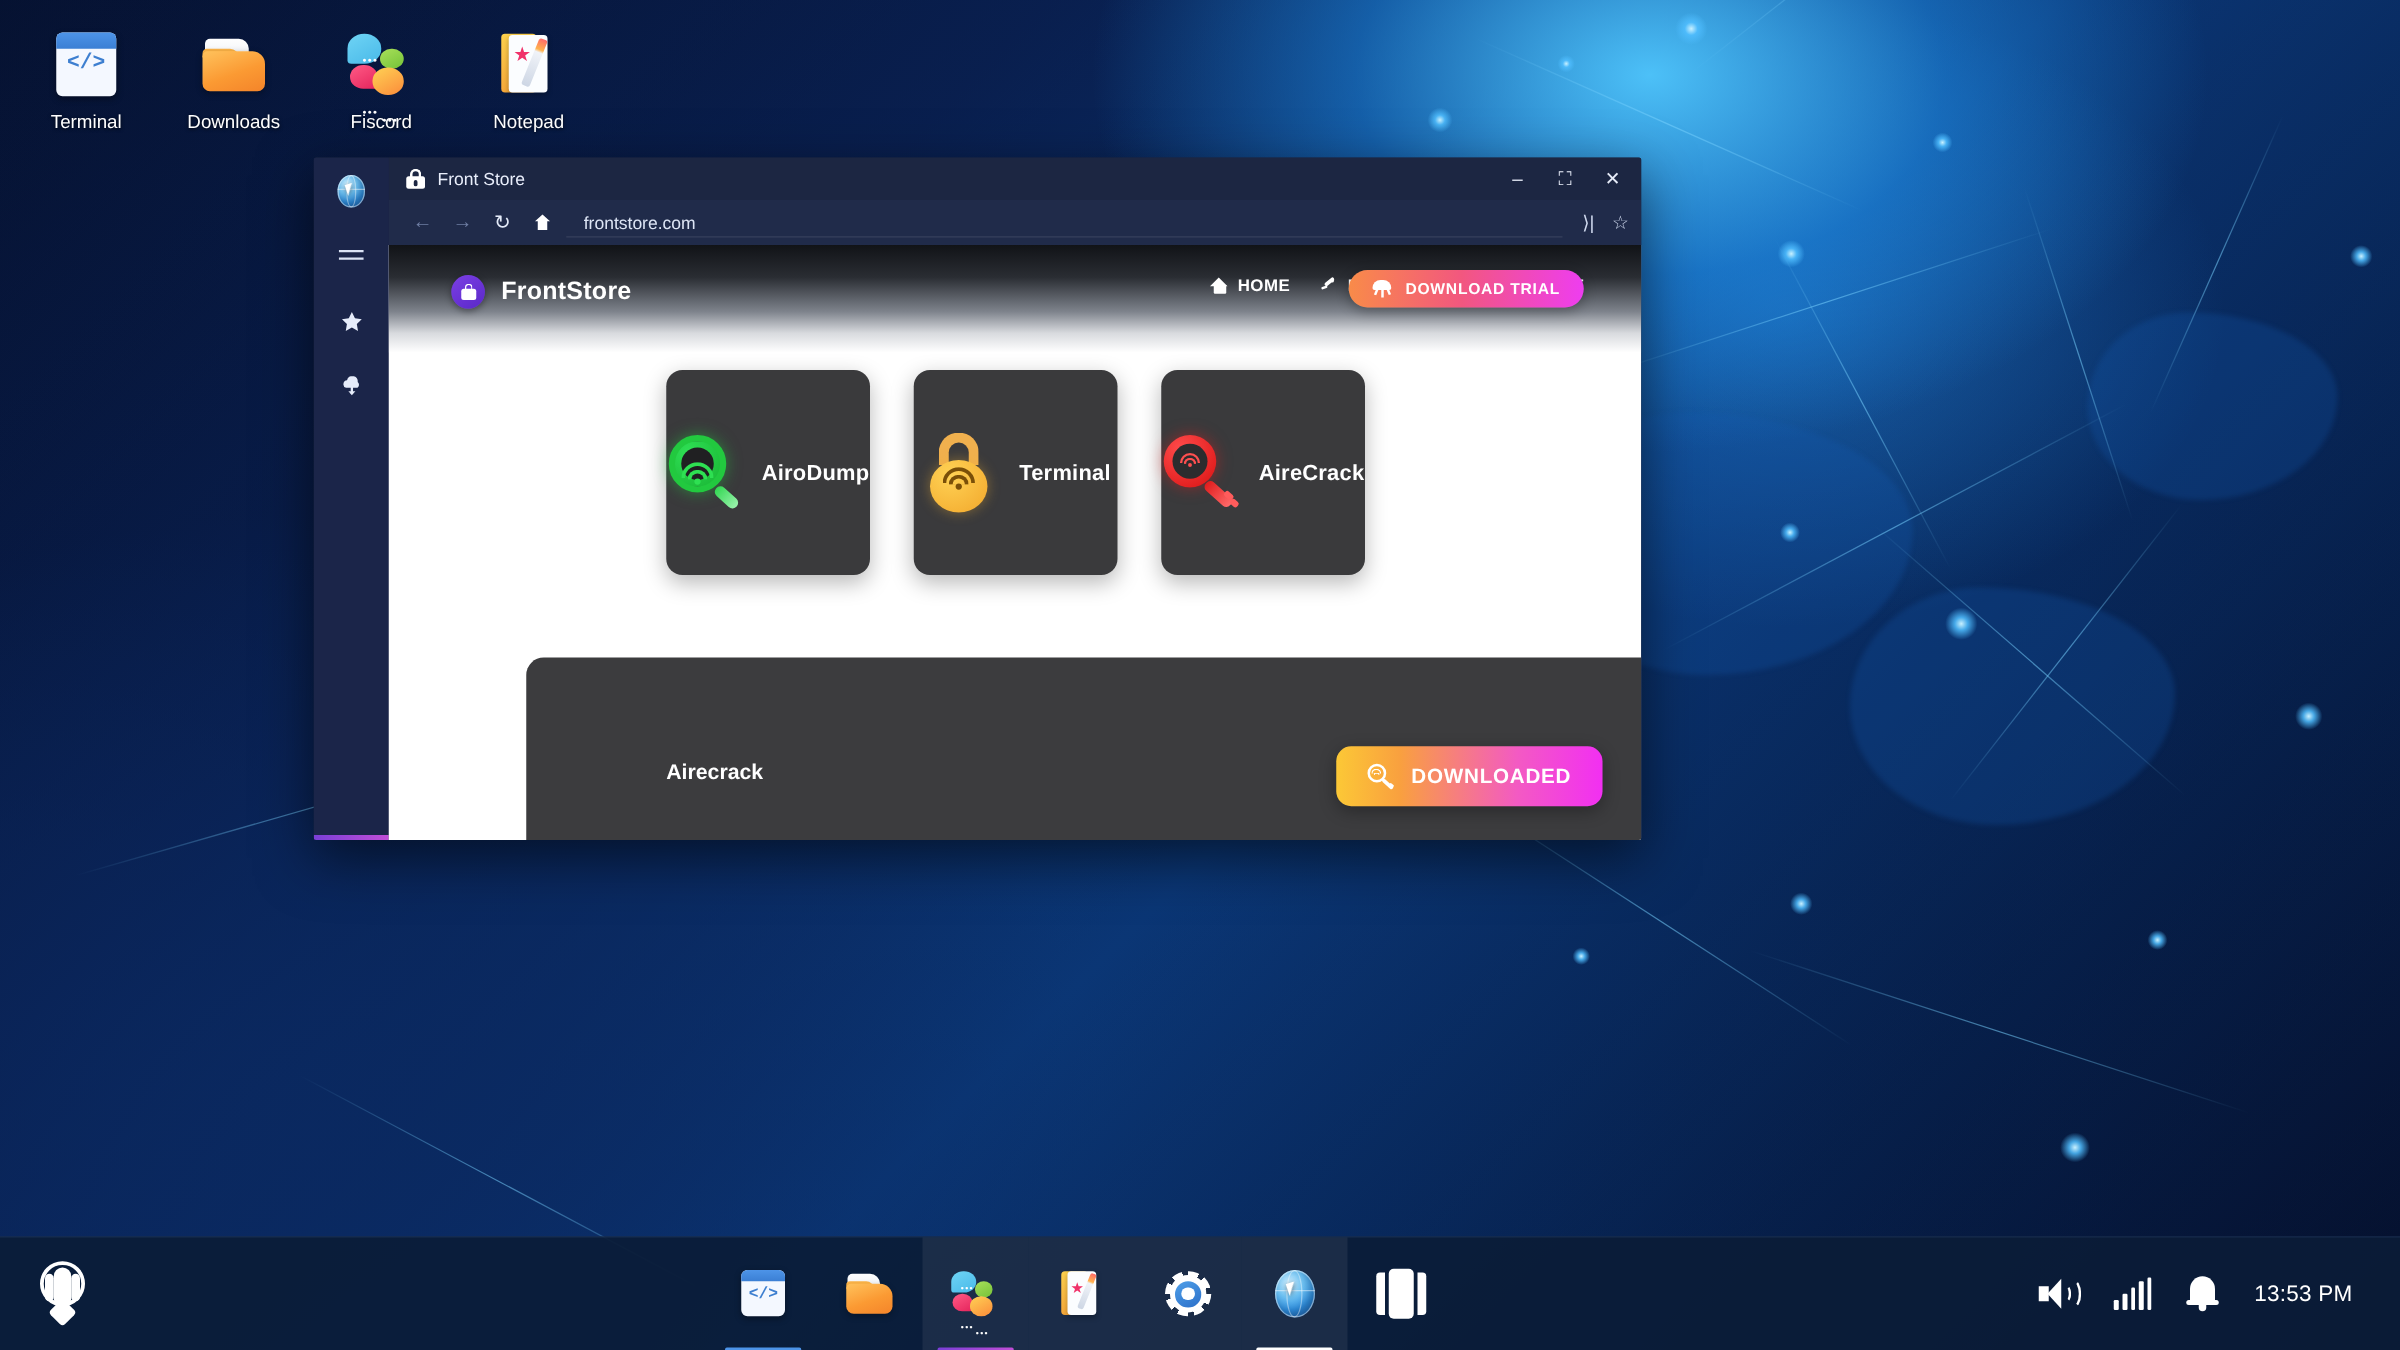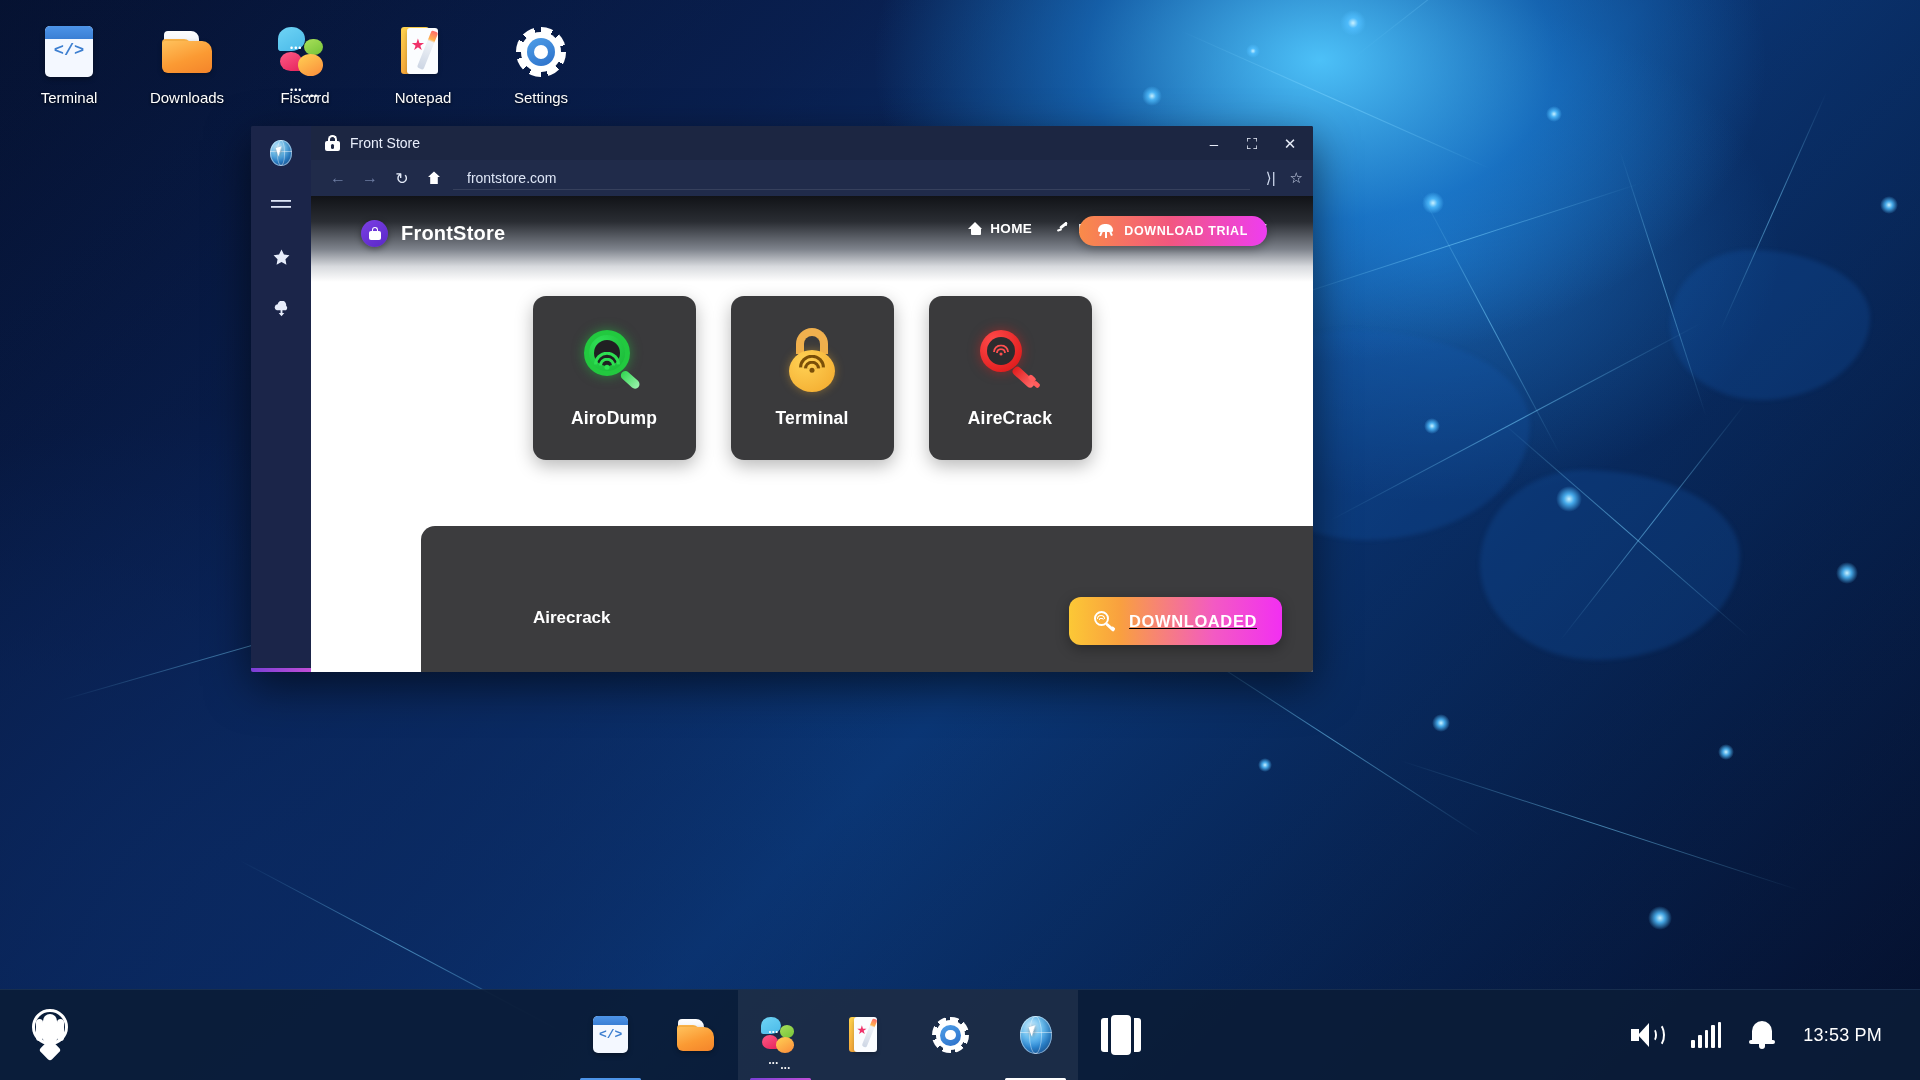--- a/index.html
+++ b/index.html
@@ -269,21 +269,21 @@
   
   #cards {
     position:absolute; top:100px; left:0; width:100%;
     display:flex; justify-content:center; gap:35px;
     z-index:5;
   }
   .card {
     width:163px; height:164px;
     background:#3a3a3c;
     border-radius:13px;
-    display:flex; flex-direction:column; align-items:center; justify-content:center;
+    display:flex; flex-direction:row; align-items:center; justify-content:center;
     gap:16px;
     box-shadow:0 6px 18px rgba(0,0,0,0.28);
     cursor:pointer;
   }
   .card .art { width:64px; height:64px; position:relative; }
   .card .cap { color:#ffffff; font-size:17.5px; font-weight:700; letter-spacing:0.2px; }
 
   
   .art-dump .ring {
     position:absolute; left:2px; top:2px; width:46px; height:46px;
@@ -353,21 +353,21 @@
   }
   #detail .copy { flex:1; }
   #detail .dtitle { color:#ffffff; font-size:17px; font-weight:700; margin-bottom:6px; }
   #detail .dtext { color:#e2e2e4; font-size:15.5px; line-height:1.44; text-align:justify; }
   #btn-downloaded {
     display:flex; align-items:center; gap:13px;
     padding:14px 25px;
     border:none; border-radius:12px;
     background:linear-gradient(90deg,#fcc836 0%, #f9a03f 24%, #f35ac3 68%, #f22ff2 100%);
     box-shadow:0 4px 14px rgba(0,0,0,0.32);
-    cursor:pointer; white-space:nowrap;text-decoration:underline;
+    cursor:pointer; white-space:nowrap;
   }
   #btn-downloaded .txt { color:#ffffff; font-size:16.5px; font-weight:700; letter-spacing:0.6px; }
   .ico-key { width:22px; height:20px; position:relative; }
   .ico-key .kr { position:absolute; left:0; top:0; width:15px; height:15px; border-radius:50%; border:2.6px solid #fff; }
   .ico-key .kw { position:absolute; left:3.4px; top:4.2px; width:8px; height:6px; }
   .ico-key .kw b { position:absolute; left:50%; transform:translateX(-50%); border:1.4px solid #fff; border-bottom:none; border-radius:50% 50% 0 0 / 100% 100% 0 0; }
   .ico-key .kw .w1 { top:0; width:8px; height:4px; }
   .ico-key .kw .w2 { top:2.6px; width:4.4px; height:2.6px; }
   .ico-key .ks { position:absolute; left:12px; top:11px; width:11px; height:3px; background:#fff; border-radius:2px; transform:rotate(42deg); transform-origin:0 50%; }
   .ico-key .kt { position:absolute; left:17px; top:16px; width:4px; height:3px; background:#fff; border-radius:1px; transform:rotate(42deg); }
@@ -494,31 +494,20 @@
       <div class="ic ic-note">
           <div class="pg1"></div>
           <div class="pg2"></div>
           <div class="star">★</div>
           <div class="pen"></div>
         </div>
     </div>
     <div class="label">Notepad</div>
   </div>
 
-  <div class="desk-icon">
-    <div class="glyph">
-      <div class="ic ic-gear">
-          <div class="g"></div>
-          <div class="d"></div>
-          <div class="r"></div>
-          <div class="h"></div>
-        </div>
-    </div>
-    <div class="label">Settings</div>
-  </div>
 
 
 </div>
 
 <div id="browser-window">
 
   <div id="browser-sidebar">
     <div class="sb-ico">
       <div class="ic ic-globe" style="width:28px;height:28px;">
           <div class="ball"></div>

